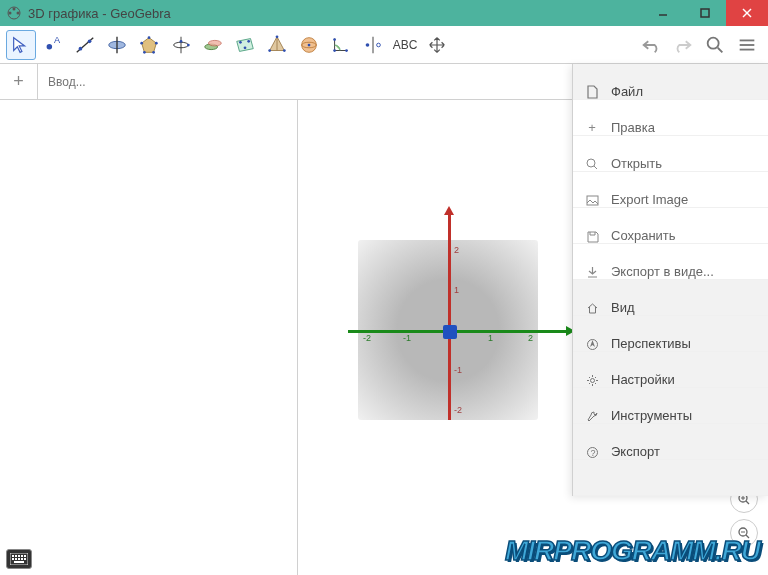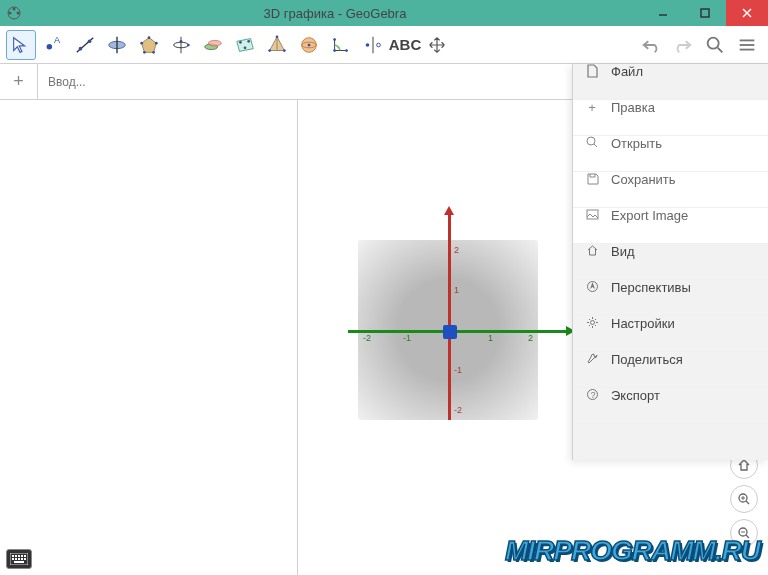--- a/index.html
+++ b/index.html
@@ -1,19 +1,19 @@
 <!DOCTYPE html>
 <html><head>
 <meta charset="utf-8">
 <style>
 *{box-sizing:border-box;margin:0;padding:0;font-family:Arial,sans-serif}
 body{width:768px;height:575px;overflow:hidden;position:relative;background:#fff}
 .titlebar{height:26px;background:#4db39e;display:flex;align-items:center;padding:0 0 0 6px;color:#555;font-size:12px}
 .titlebar .appicon{width:16px;height:16px;margin-right:6px}
-.titlebar .title{flex:1;text-align:center;color:#444;font-size:13px}
+.titlebar .title{flex:1;text-align:left;color:#444;font-size:13px}
 .winbtns{display:flex;height:100%}
 .winbtn{width:42px;height:100%;display:flex;align-items:center;justify-content:center;color:#333;cursor:pointer}
 .winbtn.close{background:#e04343;color:#fff}
 .toolbar{height:38px;border-bottom:1px solid #d0d0d0;display:flex;align-items:center;padding:0 6px;gap:2px;background:#fff}
 .tbtn{width:30px;height:30px;border:1px solid transparent;border-radius:3px;display:flex;align-items:center;justify-content:center;cursor:pointer;font-size:14px}
 .tbtn.sel{border:1px solid #6aa9e0;background:#eaf4ff}
 .tbtn svg{width:22px;height:22px}
 .tsp{flex:1}
 .inputrow{height:36px;border-bottom:1px solid #d0d0d0;display:flex;align-items:center;background:#fff}
 .plusbtn{width:38px;height:100%;display:flex;align-items:center;justify-content:center;color:#888;font-size:18px;border-right:1px solid #d0d0d0;cursor:pointer}
@@ -27,21 +27,21 @@
 .yaxis{position:absolute;left:100px;top:-20px;width:3px;height:210px;background:linear-gradient(to bottom,#c0302a,#c0302a);}
 .xaxis{position:absolute;top:100px;left:0;width:220px;height:3px;background:#1a8a1a}
 .zaxis{position:absolute;top:95px;left:95px;width:14px;height:14px;background:#2050c0;border-radius:2px}
 .arrowup{position:absolute;left:96px;top:-24px;width:0;height:0;border-left:5px solid transparent;border-right:5px solid transparent;border-bottom:9px solid #c0302a}
 .arrowright{position:absolute;top:96px;left:218px;width:0;height:0;border-top:5px solid transparent;border-bottom:5px solid transparent;border-left:9px solid #1a8a1a}
 .tick{position:absolute;font-size:9px;color:#a04040}
 .tickg{color:#2a7a2a}
 .floatbtn{position:absolute;right:10px;width:28px;height:28px;border:1px solid #ccc;border-radius:14px;background:#fff;display:flex;align-items:center;justify-content:center;color:#666;cursor:pointer;font-size:13px}
 .vbtn{position:absolute;right:10px;top:0;width:32px;height:26px;border:1px solid #ccc;border-radius:3px;background:#fff;display:flex;align-items:center;justify-content:center;cursor:pointer}
 .menu{position:absolute;right:0;top:64px;width:196px;background:#fff;border-left:1px solid #d0d0d0;box-shadow:-2px 2px 8px rgba(0,0,0,0.1);z-index:10}
-.mitem{height:36px;display:flex;align-items:flex-start;padding:0 10px;gap:10px;color:#666;font-size:13px;cursor:pointer;border-bottom:1px solid #f0f0f0}
+.mitem{height:36px;display:flex;align-items:flex-end;padding:0 10px;gap:10px;color:#666;font-size:13px;cursor:pointer;border-bottom:1px solid #f0f0f0}
 .mitem.head{background:#f2f2f2;color:#444;font-weight:normal}
 .mitem .micon{width:18px;display:flex;align-items:center;justify-content:center;color:#888}
 .kbdbtn{position:absolute;left:6px;bottom:6px;width:26px;height:20px;border:1px solid #888;border-radius:3px;background:#333;display:flex;align-items:center;justify-content:center;cursor:pointer}
 .watermark{position:absolute;right:8px;bottom:8px;font-size:28px;font-weight:900;font-style:italic;color:#3fa8d8;-webkit-text-stroke:1.5px #0a4d7a;font-family:Arial Black,sans-serif;letter-spacing:-1px;text-shadow:2px 2px 0 #0a4d7a}
 </style>
 </head>
 <body>
 
 <div class="titlebar">
   <svg class="appicon" viewBox="0 0 16 16">
@@ -153,21 +153,21 @@
         <circle cx="18" cy="18" r="1.5" fill="#3050b0"></circle>
       </svg>
     </div>
   <div class="tbtn">
       <svg viewBox="0 0 24 24">
         <line x1="12" y1="3" x2="12" y2="21" stroke="#333"></line>
         <circle cx="6" cy="12" r="2" fill="#3050b0"></circle>
         <circle cx="18" cy="12" r="2" fill="none" stroke="#3050b0"></circle>
       </svg>
     </div>
-  <div class="tbtn" style="font-size:15px;font-weight:bold;color:#444">ABC</div>
+  <div class="tbtn" style="font-size:12px;font-weight:normal;color:#444">ABC</div>
   <div class="tbtn">
       <svg viewBox="0 0 24 24">
         <path d="M12 4 L12 20 M4 12 L20 12 M12 4 L9 7 M12 4 L15 7 M12 20 L9 17 M12 20 L15 17 M4 12 L7 9 M4 12 L7 15 M20 12 L17 9 M20 12 L17 15" stroke="#555" stroke-width="1.3" fill="none"></path>
       </svg>
     </div>
   <div class="tsp"></div>
   <div class="tbtn">
       <svg viewBox="0 0 24 24">
         <path d="M9 8 L4 12 L9 16 M4 12 L16 12 A5 5 0 0 1 16 20" fill="none" stroke="#999" stroke-width="2"></path>
       </svg>
@@ -264,34 +264,42 @@
         <svg width="13" height="13" viewBox="0 0 13 13">
           <circle cx="5" cy="5" r="4" fill="none" stroke="#888"></circle>
           <line x1="8" y1="8" x2="11" y2="11" stroke="#888"></line>
         </svg>
       </span>
       <span>Открыть</span>
     </div>
   <div class="mitem">
       <span class="micon">
         <svg width="13" height="13" viewBox="0 0 13 13">
-          <path d="M2 2 L10 2 L12 4 L12 12 L2 12 Z M4 2 L4 5 L9 5 L9 2" fill="none" stroke="#888"></path>
-        </svg>
-      </span>
-      <span>Сохранить</span>
-    </div>
-  <div class="mitem">
-      <span class="micon">
-        <svg width="13" height="13" viewBox="0 0 13 13">
           <rect x="1" y="2" width="11" height="9" fill="none" stroke="#888"></rect>
           <path d="M1 9 L4 6 L7 9 L9 7 L12 10" fill="none" stroke="#888"></path>
         </svg>
       </span>
       <span>Export Image</span>
     </div>
+  <div class="mitem">
+      <span class="micon">
+        <svg width="13" height="13" viewBox="0 0 13 13">
+          <path d="M2 2 L10 2 L12 4 L12 12 L2 12 Z M4 2 L4 5 L9 5 L9 2" fill="none" stroke="#888"></path>
+        </svg>
+      </span>
+      <span>Сохранить</span>
+    </div>
+  <div class="mitem">
+      <span class="micon">
+        <svg width="13" height="13" viewBox="0 0 13 13">
+          <path d="M6.5 1 L6.5 8 M3 5 L6.5 8 L10 5 M2 11 L11 11" fill="none" stroke="#888" stroke-width="1.2"></path>
+        </svg>
+      </span>
+      <span>Экспорт в виде...</span>
+    </div>
   <div class="mitem head">
       <span class="micon">
         <svg width="13" height="13" viewBox="0 0 13 13">
           <path d="M2 6 L6.5 2 L11 6 M3.5 5 L3.5 11 L9.5 11 L9.5 5" fill="none" stroke="#777"></path>
         </svg>
       </span>
       <span>Вид</span>
     </div>
   <div class="mitem head">
       <span class="micon">
@@ -310,21 +318,21 @@
         </svg>
       </span>
       <span>Настройки</span>
     </div>
   <div class="mitem head">
       <span class="micon">
         <svg width="13" height="13" viewBox="0 0 13 13">
           <path d="M8 2 A3 3 0 0 0 5 5 L2 10 L3 11 L8 6 A3 3 0 0 0 11 3 L9 5 L8 4 Z" fill="none" stroke="#777"></path>
         </svg>
       </span>
-      <span>Поделиться</span>
+      <span>Инструменты</span>
     </div>
   <div class="mitem head">
       <span class="micon">
         <svg width="13" height="13" viewBox="0 0 13 13">
           <circle cx="6.5" cy="6.5" r="5" fill="none" stroke="#777"></circle>
           <text x="4.5" y="10" font-size="9" fill="#777">?</text>
         </svg>
       </span>
       <span>Экспорт</span>
     </div>

